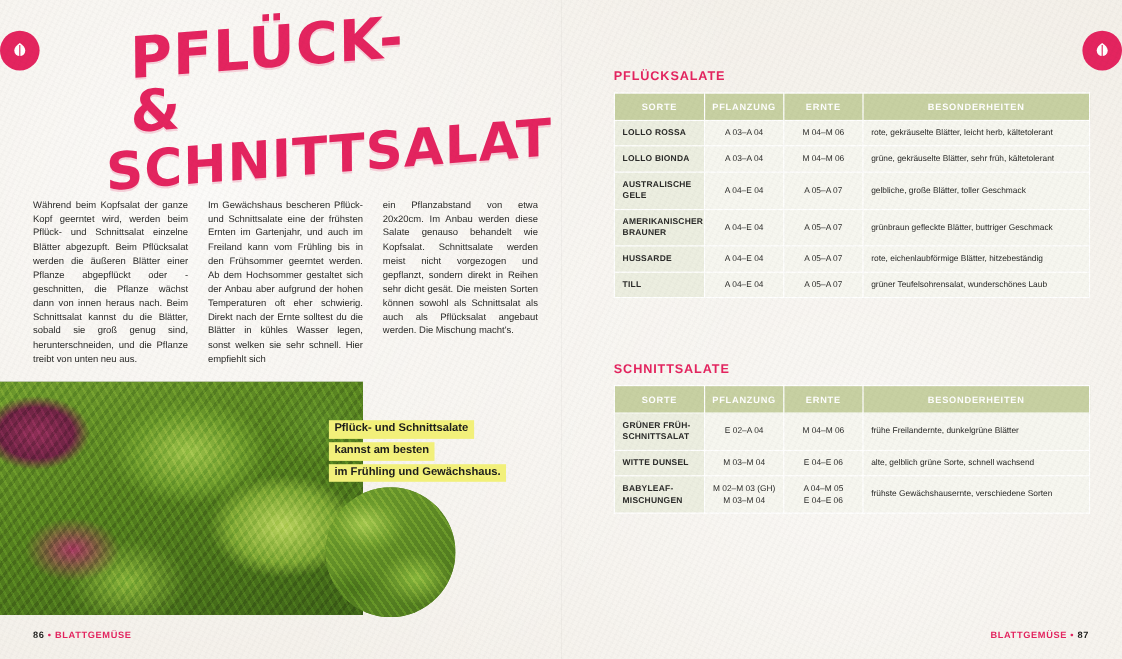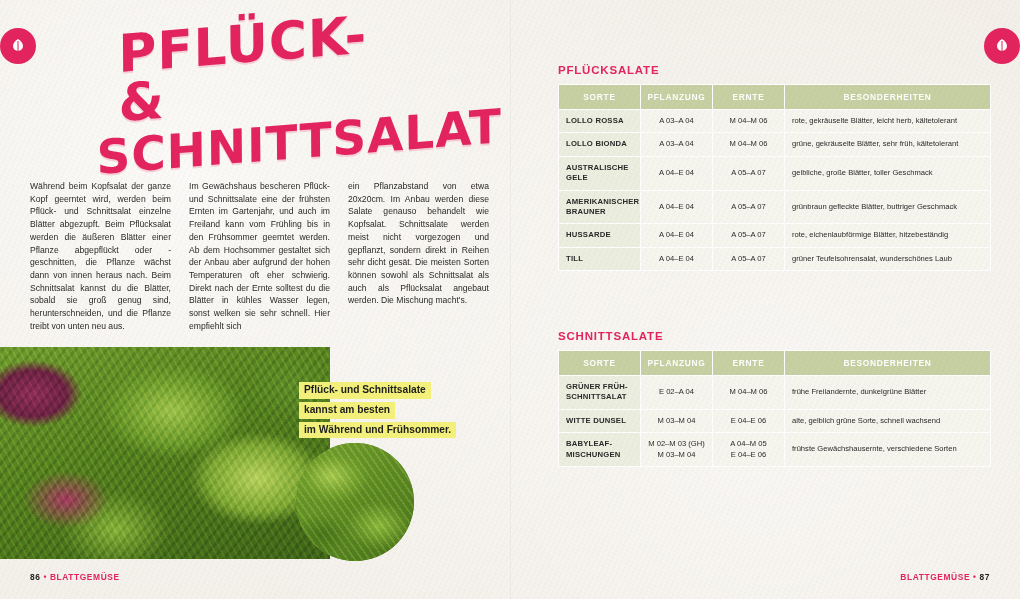--- a/index.html
+++ b/index.html
@@ -274,21 +274,21 @@
     <div class="leafy"></div>
   </div>
 
   <div class="photo-circle">
     <div class="leafy2"></div>
   </div>
 
   <div class="callout">
     <span>Pflück- und Schnittsalate</span>
     <span>kannst am besten</span>
-    <span>im Während und Frühsommer.</span>
+    <span>im Frühling und Gewächshaus.</span>
   </div>
 
   <div class="folio left">
     <span class="num">86</span>
     <span class="sep">•</span>
     <span>BLATTGEMÜSE</span>
   </div>
 
   <div class="section s1">
     <div class="section-head">PFLÜCKSALATE</div>

